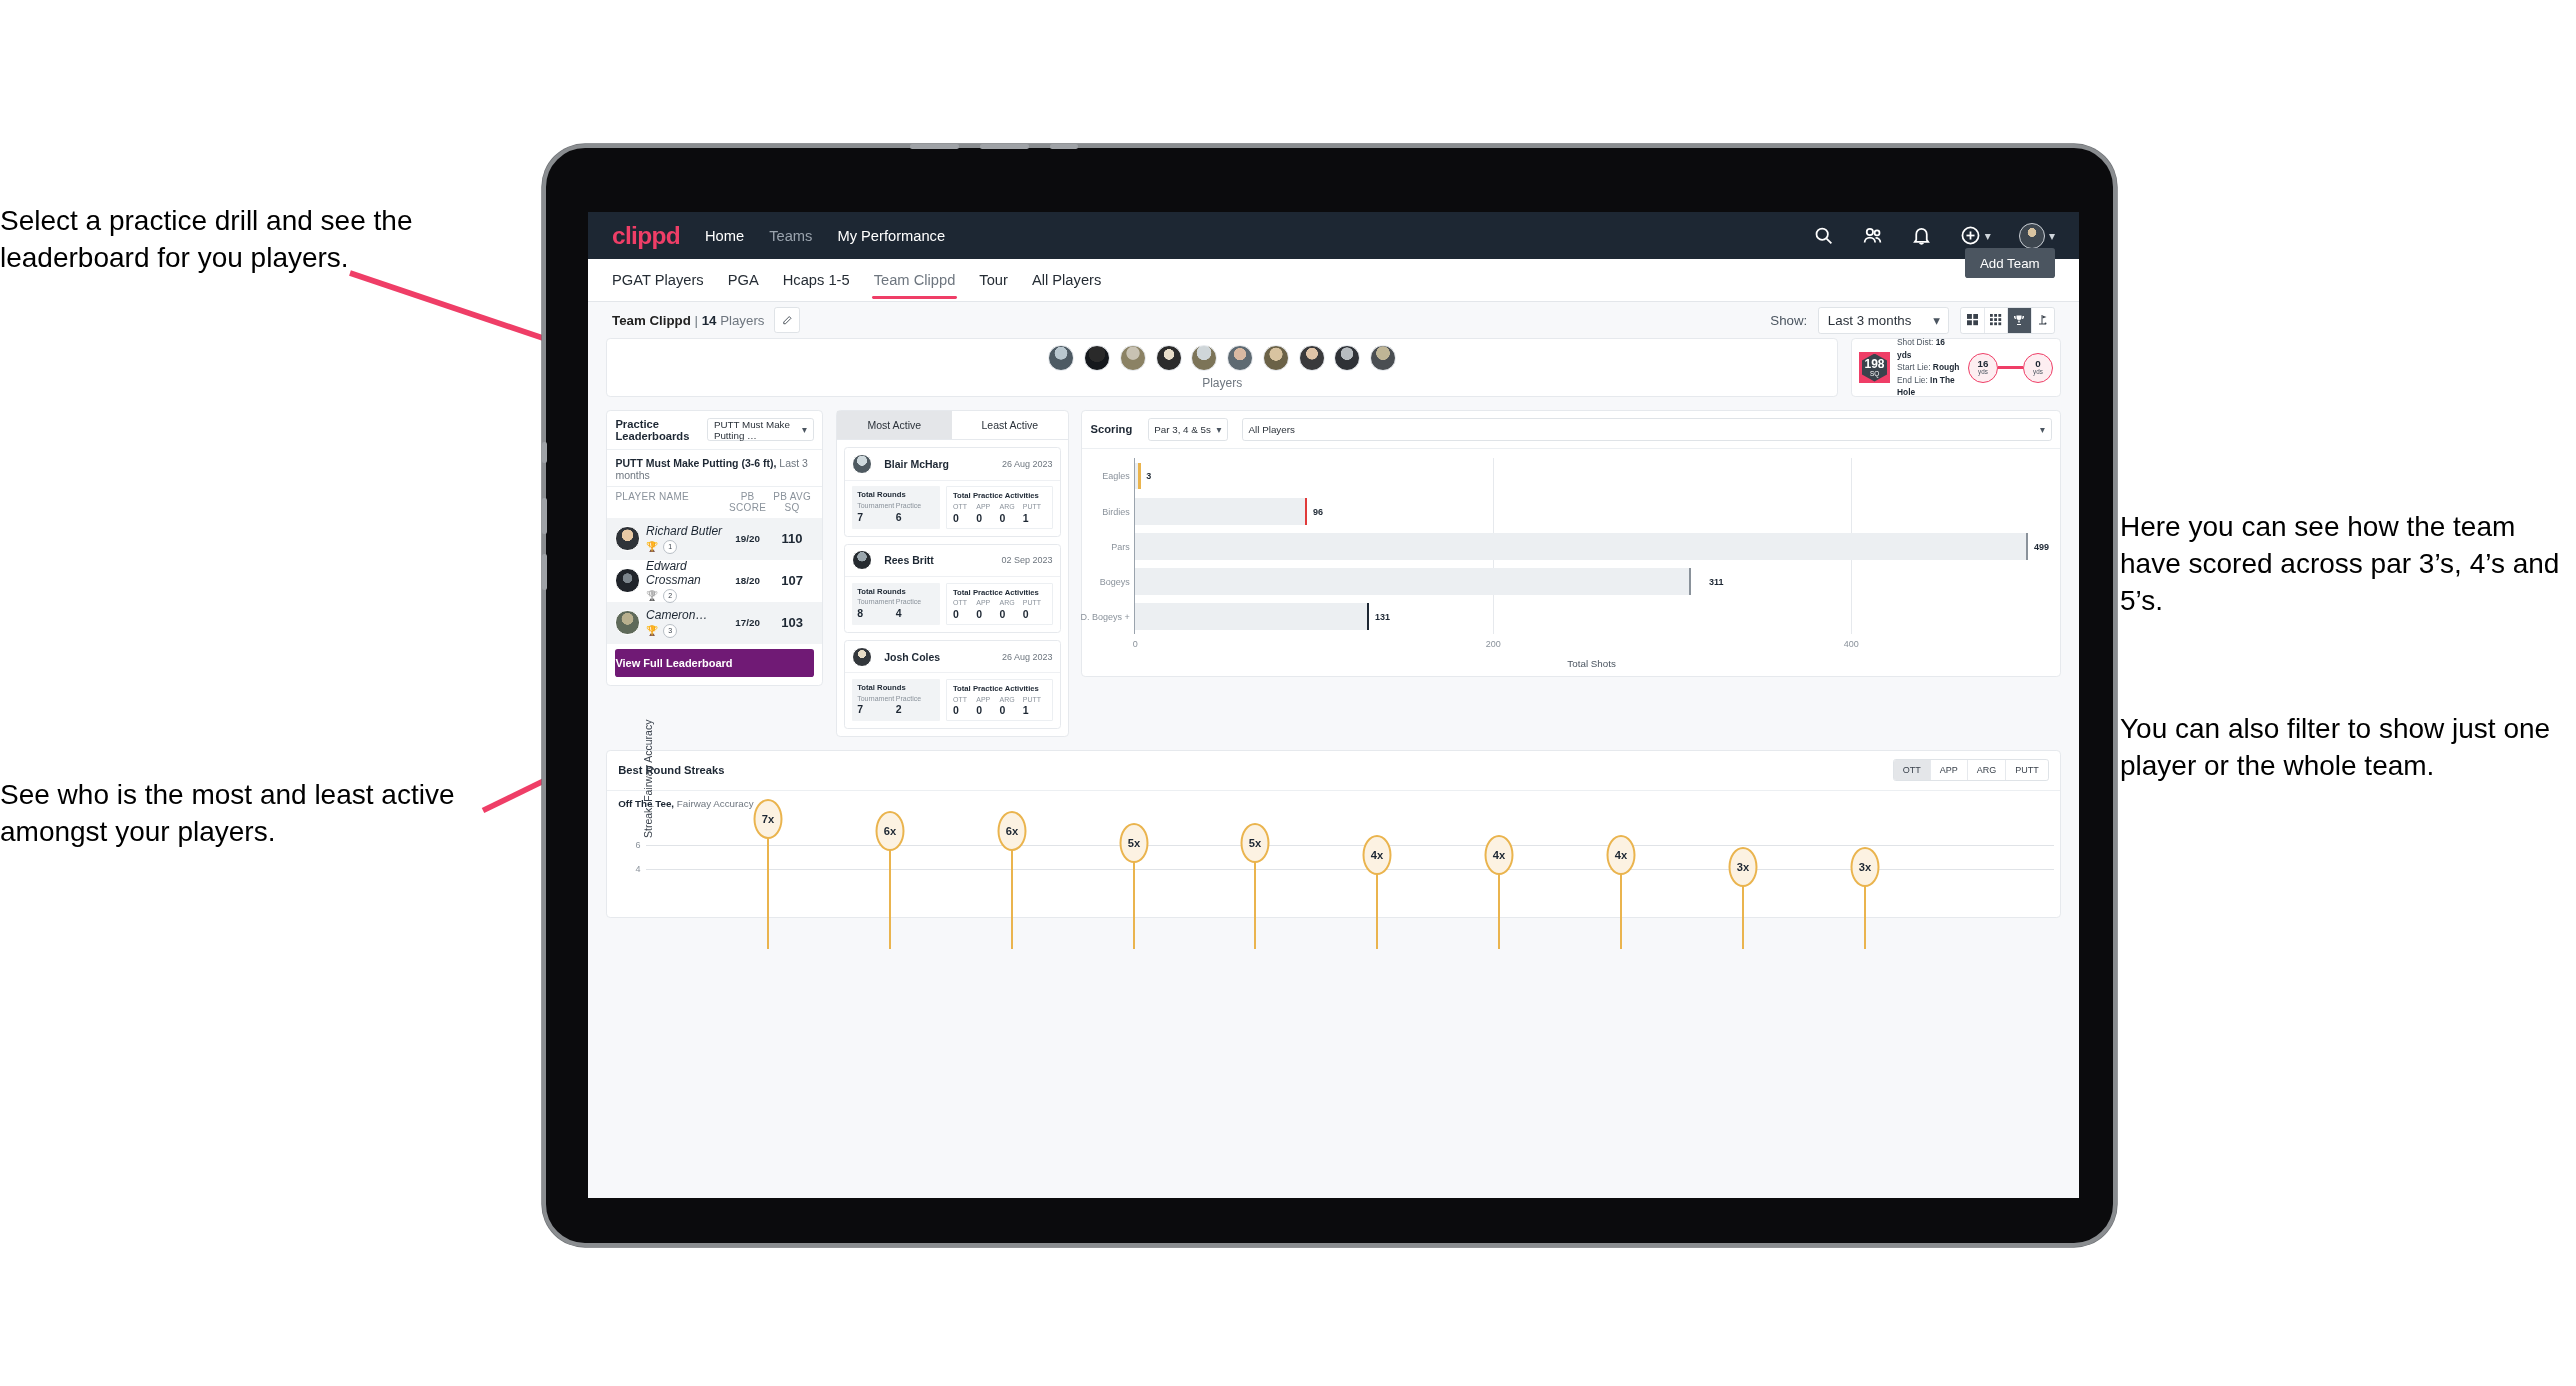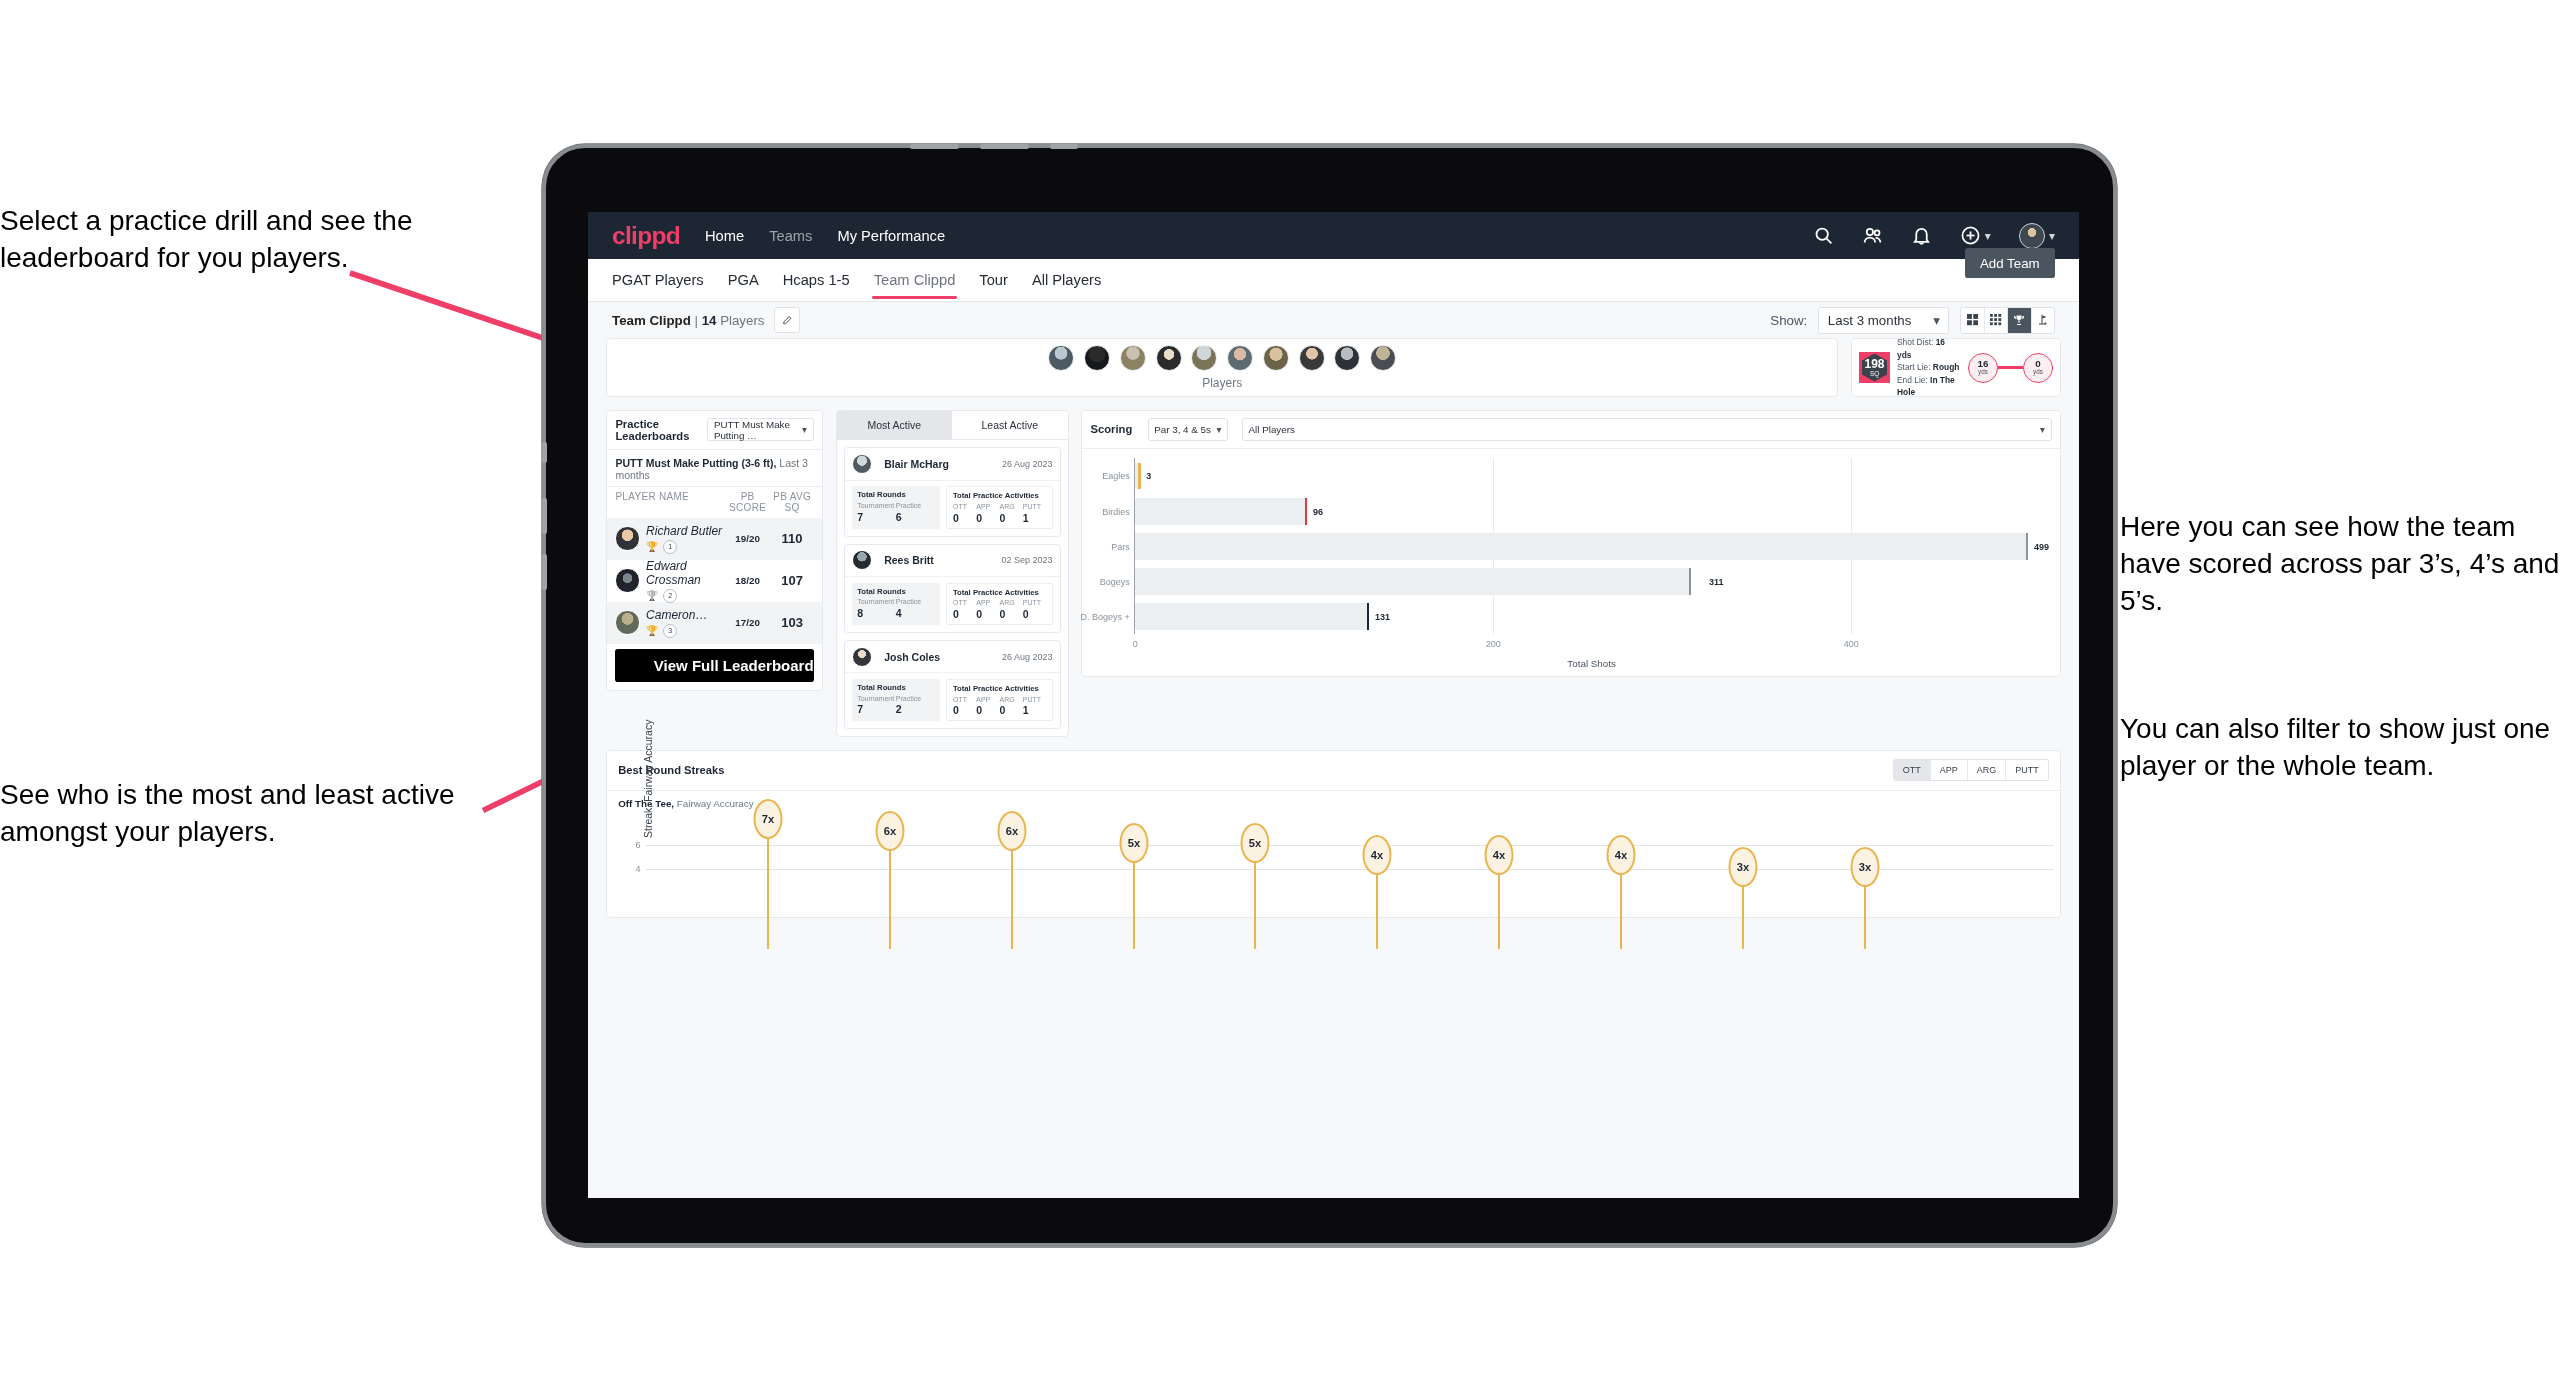--- a/index.html
+++ b/index.html
@@ -111,21 +111,21 @@
   .lb-row.alt{background:#f1f3f5;}
   .lb-av{width:22.4px;height:22.4px;border-radius:50%;border:1.4px solid #fff;flex:none;margin-right:6.3px;}
   .lb-name{flex:1;}
   .lb-name .nm{font-size:12px;color:#1d2733;font-style:italic;}
   .lb-badges{display:flex;align-items:center;gap:4.9px;margin-top:2.1px;}
   .trophy{font-size:9.8px;}
   .rankpill{width:12px;height:12px;border-radius:50%;border:0.7px solid #b9bfc6;background:#fff;
             font-size:7px;color:#3a424c;display:flex;align-items:center;justify-content:center;}
   .lb-sc{width:46px;text-align:center;font-size:9.8px;font-weight:700;color:#1d2733;}
   .lb-sq{width:43px;text-align:center;font-size:13px;font-weight:700;color:#1d2733;}
-  .vfl{margin:5.6px 8.4px 8.4px;background:#000000;color:#fff;text-align:right;font-size:15px;font-weight:700;
+  .vfl{margin:5.6px 8.4px 8.4px;background:#701a75;color:#fff;text-align:left;font-size:11px;font-weight:700;
        padding:7.7px 0;border-radius:2.8px;}
 
   
   .seg{display:flex;border-bottom:0.7px solid #e6e9ed;}
   .segbtn{flex:1;text-align:center;font-size:10.5px;padding:8.4px 0;color:#2b323a;}
   .segbtn.on{background:#e4e6e9;}
   .actcard{margin:7px;border:0.7px solid #e6e9ed;border-radius:3.5px;}
   .actcard-h{display:flex;align-items:center;padding:5.6px 7px;gap:6.3px;border-bottom:0.7px solid #eef0f3;}
   .actcard-h .nm{font-size:10.5px;font-weight:700;color:#1d2733;}
   .actcard-h .dt{margin-left:auto;font-size:9px;color:#6e767f;}

